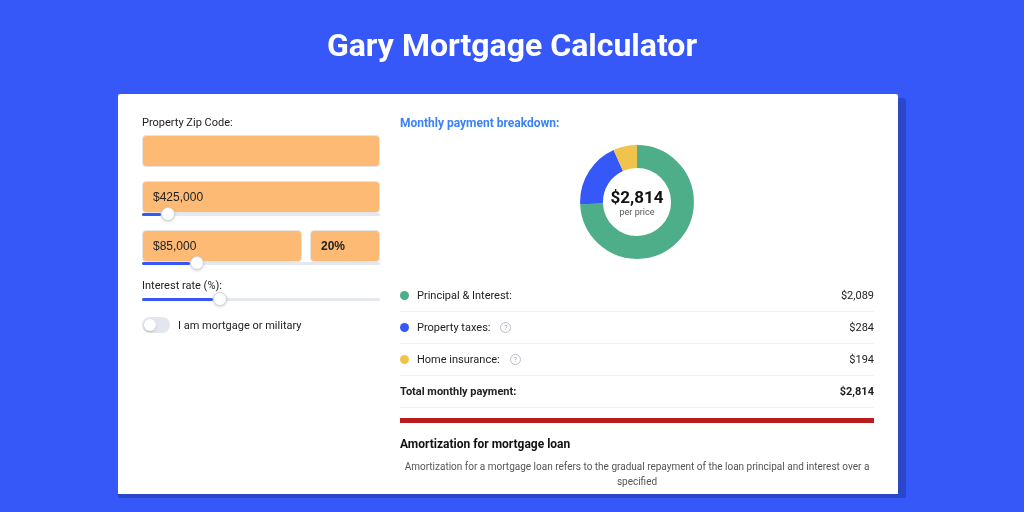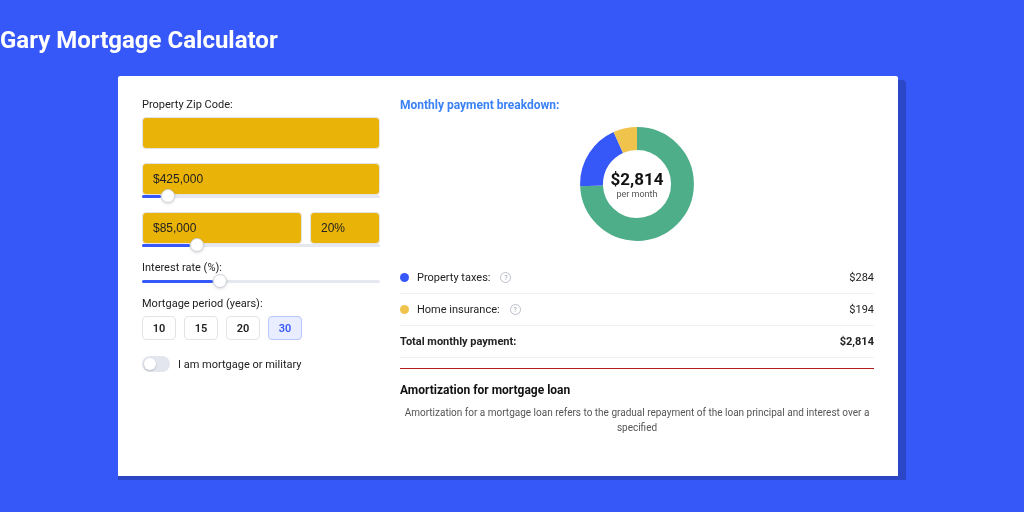--- a/index.html
+++ b/index.html
@@ -5,35 +5,36 @@
   * { box-sizing: border-box; margin: 0; padding: 0; }
   body {
     font-family: -apple-system, BlinkMacSystemFont, "Segoe UI", Roboto, Arial, sans-serif;
     background: #3758f9;
     width: 1024px;
     height: 512px;
     overflow: hidden;
   }
   .page-title {
     color: #fff;
-    font-size: 24px;
+    text-align: center;
+    font-size: 32px;
     font-weight: 700;
     padding: 26px 0 22px 0;
   }
   .shadow-wrap {
     background: #2b46c7;
     width: 788px;
     margin: 0 auto;
     border-radius: 4px 4px 0 0;
     padding: 0;
   }
   .card {
     background: #fff;
     width: 780px;
-    margin: 4px auto;
+    margin: 12px auto;
     border-radius: 2px 2px 0 0;
     padding: 22px 24px 0 24px;
     display: flex;
     gap: 20px;
     height: 400px;
     overflow: hidden;
     position: relative;
     top: -4px;
     left: -4px;
   }
@@ -46,21 +47,21 @@
     margin-bottom: 6px;
     display: block;
   }
   .text-input {
     width: 100%;
     border: 1px solid #e4e4e7;
     border-radius: 4px;
     padding: 8px 10px;
     font-size: 12px;
     color: #222;
-    background: #eab308;
+    background: #fdba74;
   }
   .field-group { margin-bottom: 14px; }
 
   .slider-track {
     height: 3px;
     background: #e6e8f0;
     position: relative;
     margin-top: 0;
     border-radius: 2px;
   }
@@ -78,21 +79,21 @@
     background: #fff;
     border: 1px solid #d0d2da;
     border-radius: 50%;
     position: absolute;
     top: -6px;
     box-shadow: 0 1px 3px rgba(0,0,0,0.15);
   }
 
   .dp-row { display: flex; gap: 8px; justify-content: flex-end; }
   .dp-row .text-input:first-child { flex: 1; }
-  .dp-pct { width: 70px; }
+  .dp-pct { width: 70px; font-weight: bold; }
 
   .period-row { display: flex; gap: 8px; margin-top: 6px; }
   .period-btn {
     border: 1px solid #e4e4e7;
     background: #fff;
     border-radius: 4px;
     font-size: 11px;
     font-weight: 600;
     color: #222;
     width: 34px;
@@ -177,21 +178,21 @@
     border-radius: 50%;
     display: inline-flex;
     align-items: center;
     justify-content: center;
     font-size: 7px;
     color: #9ca0ae;
     margin-left: 2px;
   }
 
   .amort-block {
-    border-top: 1px solid #b91c1c;
+    border-top: 5px solid #b91c1c;
     margin-top: 10px;
     padding-top: 14px;
   }
   .amort-title { font-size: 12px; font-weight: 700; color: #111; margin-bottom: 8px; }
   .amort-body { font-size: 10px; color: #555; line-height: 1.5; text-align: center; }
 
   .dot-green { background: #4fae8a; }
   .dot-blue  { background: #3758f9; }
   .dot-yellow{ background: #f0c44c; }
 </style>
@@ -230,29 +231,20 @@
     </div>
 
     <div class="field-group">
       <label class="field-label">Interest rate (%):</label>
       <div class="slider-track">
         <div class="slider-fill" style="width:30%"></div>
         <div class="slider-thumb" style="left:30%"></div>
       </div>
     </div>
 
-    <div class="field-group">
-      <label class="field-label">Mortgage period (years):</label>
-      <div class="period-row">
-        <div class="period-btn">10</div>
-        <div class="period-btn">15</div>
-        <div class="period-btn">20</div>
-        <div class="period-btn active">30</div>
-      </div>
-    </div>
 
     <div class="toggle-row">
       <div class="toggle">
         <div class="toggle-knob"></div>
       </div>
       <span class="toggle-label">I am mortgage or military</span>
     </div>
 
   </div>
 
@@ -262,25 +254,32 @@
 
     <div class="donut-wrap">
       <div class="donut">
         <svg viewBox="0 0 42 42">
           <circle cx="21" cy="21" r="15.9155" fill="none" stroke="#4fae8a" stroke-width="8" stroke-dasharray="74.2 25.8" stroke-dashoffset="0"></circle>
           <circle cx="21" cy="21" r="15.9155" fill="none" stroke="#3758f9" stroke-width="8" stroke-dasharray="18.9 81.1" stroke-dashoffset="-74.2"></circle>
           <circle cx="21" cy="21" r="15.9155" fill="none" stroke="#f0c44c" stroke-width="8" stroke-dasharray="6.9 93.1" stroke-dashoffset="-93.1"></circle>
         </svg>
         <div class="donut-center">
           <div class="donut-amount">$2,814</div>
-          <div class="donut-sub">per month</div>
+          <div class="donut-sub">per price</div>
         </div>
       </div>
     </div>
 
+    <div class="legend-row">
+      <div class="legend-left">
+        <span class="legend-dot dot-green"></span>
+        <span class="legend-label">Principal &amp; Interest:</span>
+      </div>
+      <span class="legend-value">$2,089</span>
+    </div>
 
     <div class="legend-row">
       <div class="legend-left">
         <span class="legend-dot dot-blue"></span>
         <span class="legend-label">Property taxes:</span>
         <span class="help-icon">?</span>
       </div>
       <span class="legend-value">$284</span>
     </div>
 

